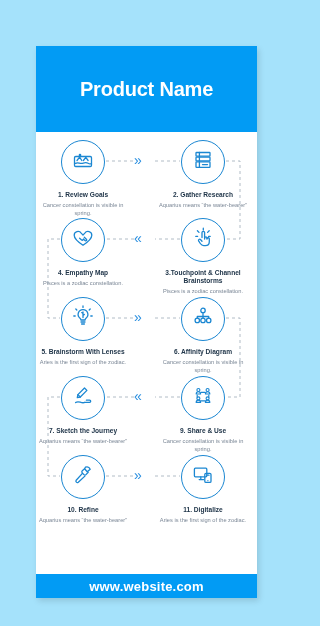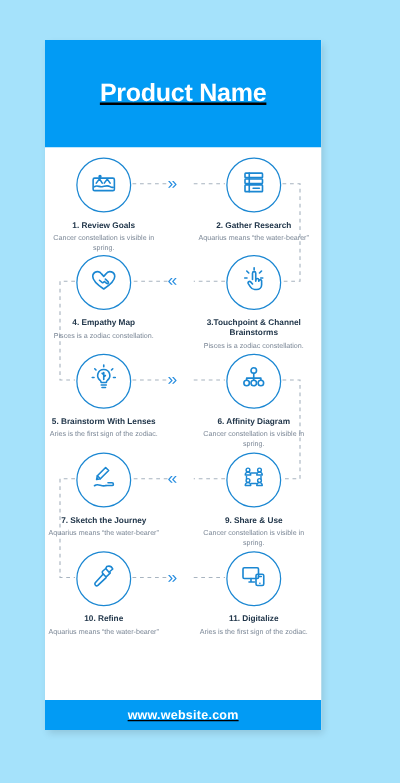--- a/index.html
+++ b/index.html
@@ -10,27 +10,26 @@
     width: 293px;
     height: 626px;
     background: #a5e2fb;
     font-family: "Liberation Sans", sans-serif;
     overflow: hidden;
   }
 
   #infographic-card {
     position: absolute;
     left: 36px;
-    top: 32px;
+    top: 46px;
     width: 221px;
     height: 552px;
     background: #ffffff;
     box-shadow: 2px 3px 6px rgba(0,0,0,0.13);
     overflow: hidden;
-    text-decoration: underline;
   }
 
   
   #header-band {
     height: 86px;
     background: #029bf4;
     display: flex;
     flex-direction: column;
     align-items: center;
     justify-content: center;
@@ -105,21 +104,21 @@
   
   #footer-band {
     height: 24px;
     background: #029bf4;
     display: flex;
     align-items: center;
     justify-content: center;
   }
   #footer-url {
     color: #ffffff;
-    font-size: 10px;
+    font-size: 13px;
     font-weight: bold;
     letter-spacing: 0.2px;
   }
 </style>
 </head>
 <body>
 
 <div id="infographic-card">
 
   <div id="header-band">

